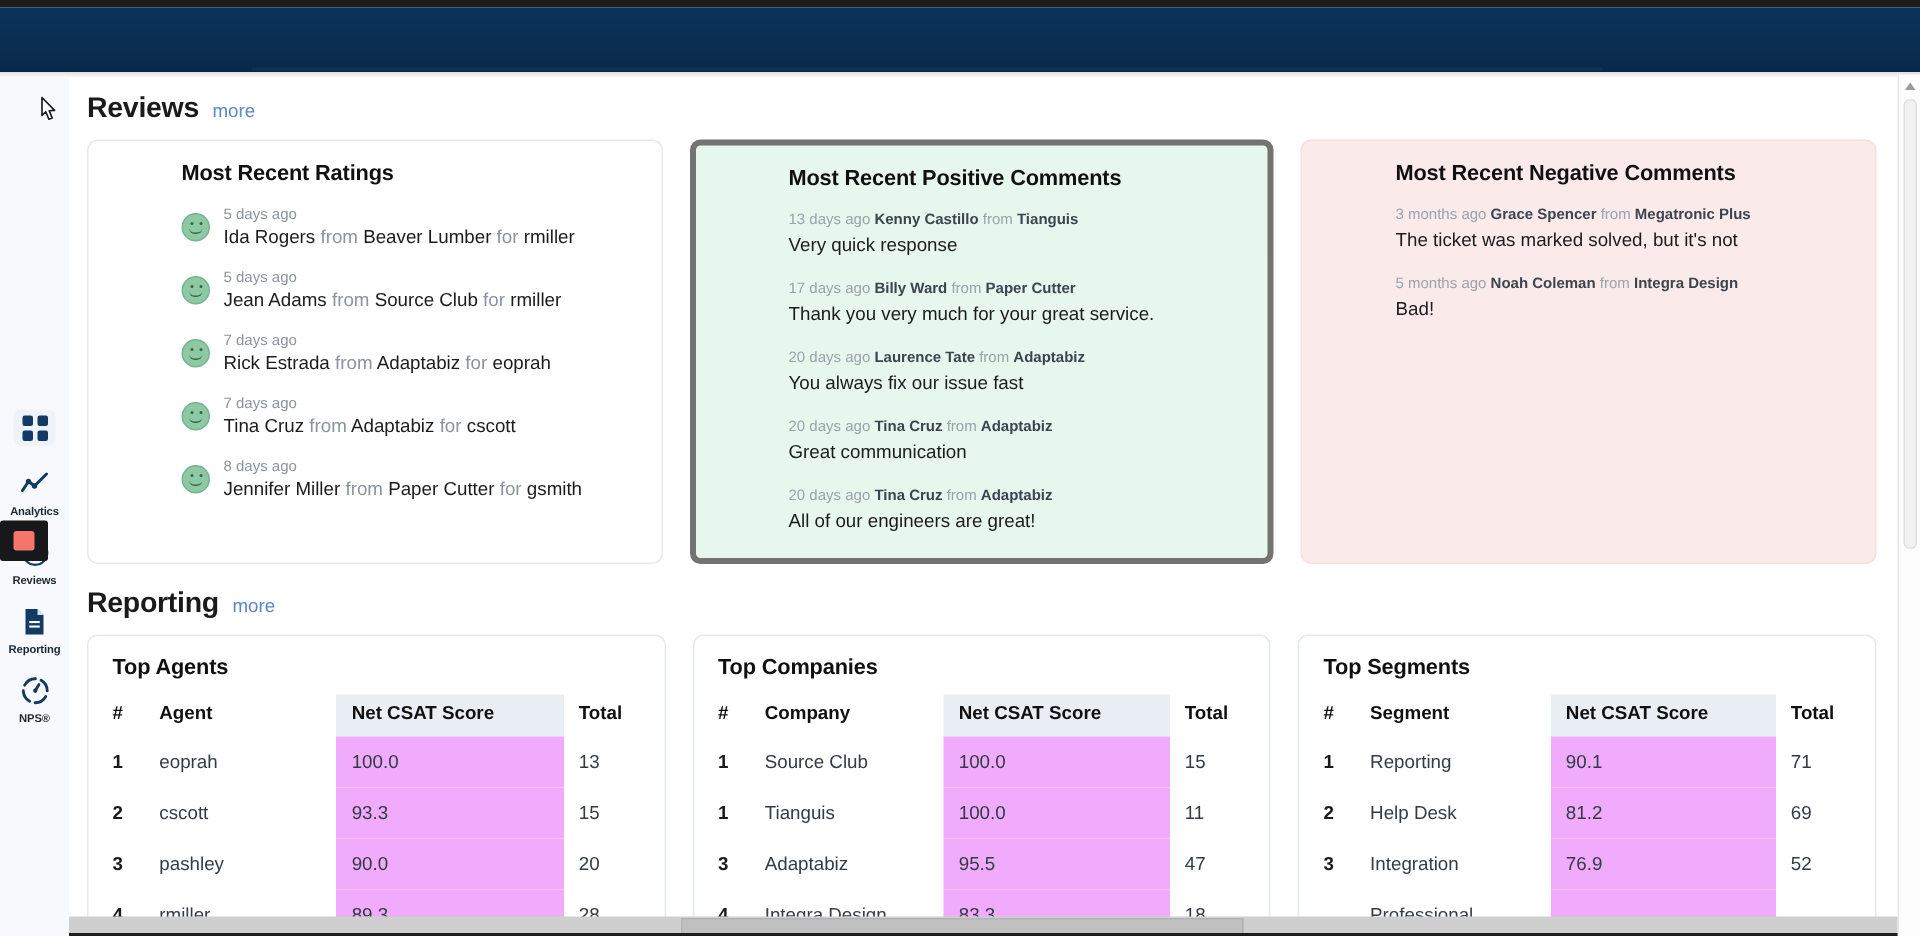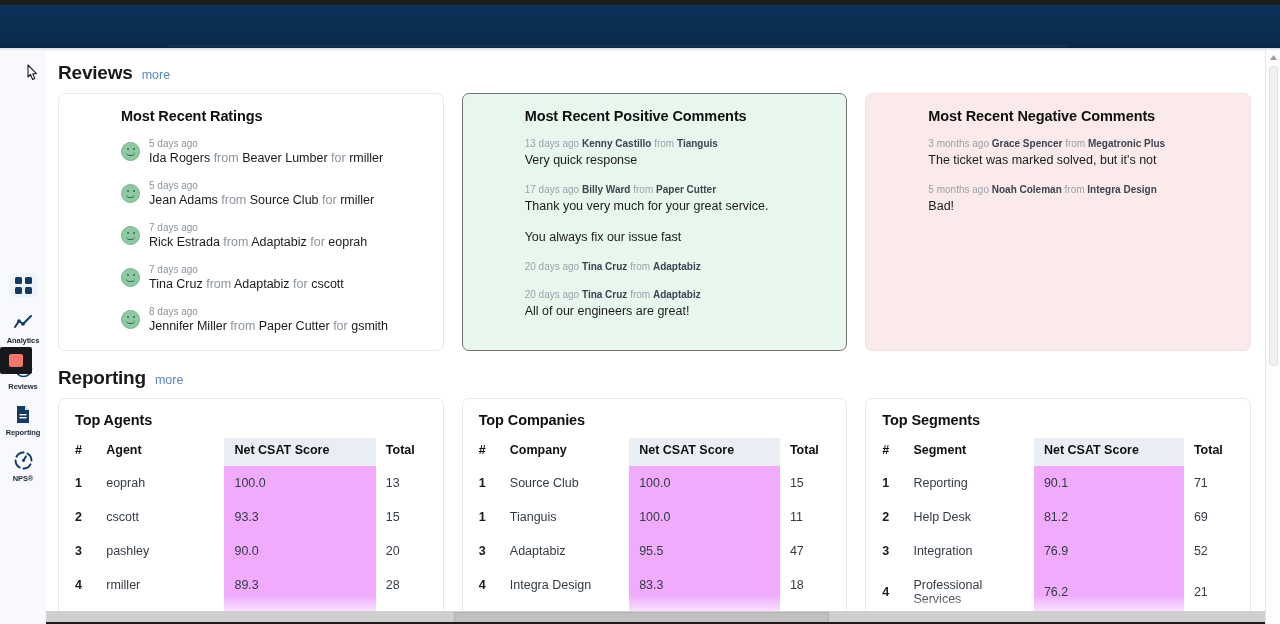--- a/index.html
+++ b/index.html
@@ -94,21 +94,21 @@
   }
   .section-title { font-size: 19px; font-weight: 700; color: #1a1a1a; letter-spacing: -0.2px; }
   .section-more { font-size: 12.5px; color: #5b86c7; cursor: pointer; }
 
   .cards-row { display: flex; gap: 18px; padding-left: 6px; }
 
   .card {
     flex: 1 1 0; border-radius: 7px; position: relative; padding-left: 46px;
   }
   .card.neutral { background: #fff; border: 1px solid #e6e9ee; }
-  .card.positive { background: #e8f7ee; border: 1px solid #737373; }
+  .card.positive { background: #e8f7ee; border: 4px solid #737373; }
   .card.negative { background: #fbeaea; border: 1px solid #f5e0e0; }
   .card-pad { padding: 14px 16px 16px 16px; }
   .card-title {
     font-size: 14.5px; font-weight: 700; color: #101010; margin-bottom: 13px;
     letter-spacing: -0.1px;
   }
 
   
   .rating-row { display: flex; align-items: flex-start; gap: 9px; margin-bottom: 13px; }
   .rating-row:last-child { margin-bottom: 0; }
@@ -345,24 +345,26 @@
             <div id="positive-list">
                 <div class="comment-row">
                   <div class="comment-meta"><span>13 days ago</span> <span class="who">Kenny Castillo</span> <span>from</span> <span class="where">Tianguis</span></div>
                   <div class="comment-body">Very quick response</div>
                 </div>
                 <div class="comment-row">
                   <div class="comment-meta"><span>17 days ago</span> <span class="who">Billy Ward</span> <span>from</span> <span class="where">Paper Cutter</span></div>
                   <div class="comment-body">Thank you very much for your great service.</div>
                 </div>
                 <div class="comment-row">
+                  <div class="comment-meta"><span>20 days ago</span> <span class="who">Laurence Tate</span> <span>from</span> <span class="where">Adaptabiz</span></div>
                   <div class="comment-body">You always fix our issue fast</div>
                 </div>
                 <div class="comment-row">
                   <div class="comment-meta"><span>20 days ago</span> <span class="who">Tina Cruz</span> <span>from</span> <span class="where">Adaptabiz</span></div>
+                  <div class="comment-body">Great communication</div>
                 </div>
                 <div class="comment-row">
                   <div class="comment-meta"><span>20 days ago</span> <span class="who">Tina Cruz</span> <span>from</span> <span class="where">Adaptabiz</span></div>
                   <div class="comment-body">All of our engineers are great!</div>
                 </div>
               </div>
           </div>
         </div>
 
         <div class="card negative">

